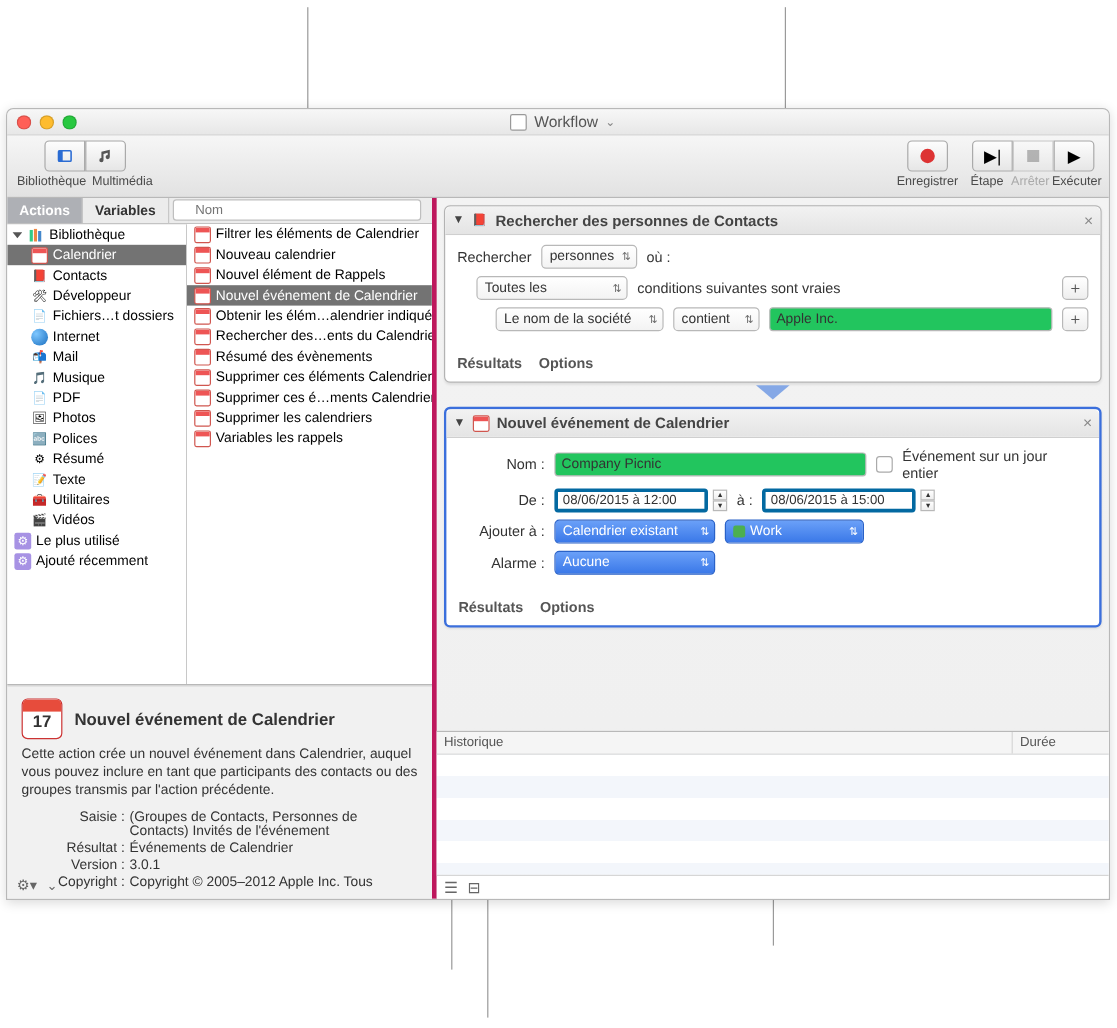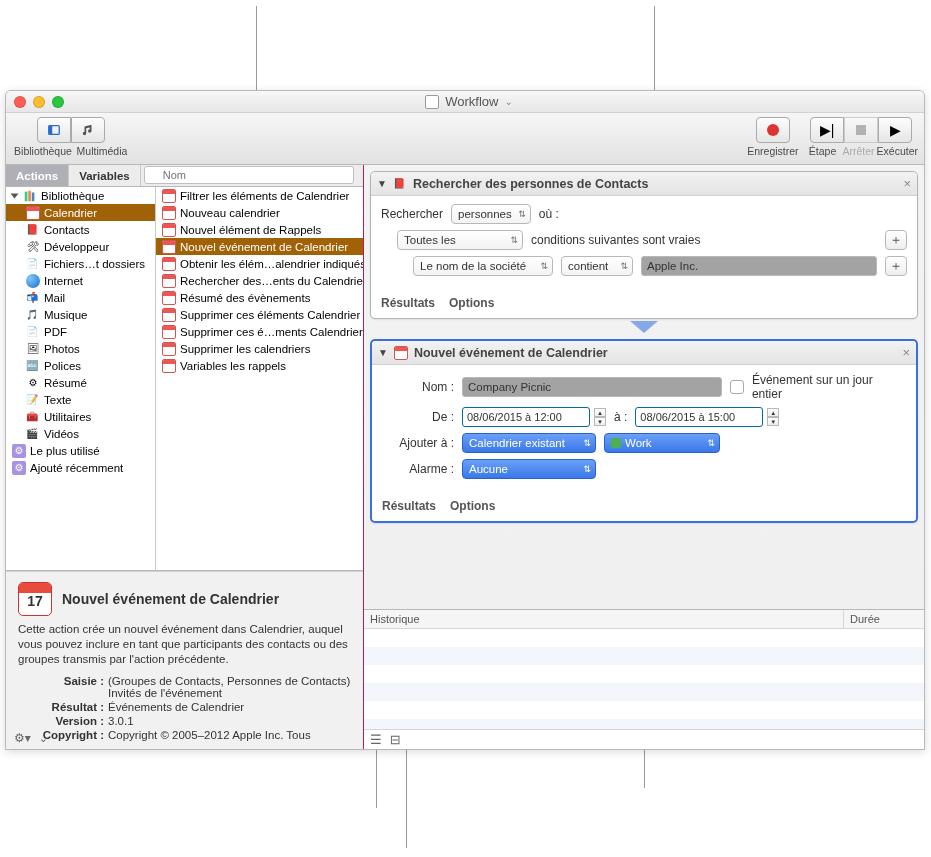--- a/index.html
+++ b/index.html
@@ -18,69 +18,69 @@
 .tool-row { display:flex; }
 .tbtn { height:26px; min-width:34px; background: linear-gradient(#fdfdfd,#e6e6e6); border:1px solid #aaa; display:flex; align-items:center; justify-content:center; font-size:14px;}
 .tbtn:first-child{border-radius:4px 0 0 4px}
 .tbtn:last-child{border-radius:0 4px 4px 0}
 .tbtn.single{border-radius:4px}
 .tlabel { font-size:10.5px; color:#4a4a4a; margin-top:2px; }
 .tlabel2 { font-size:10.5px; color:#4a4a4a; margin-top:2px; min-width:36px; text-align:center; }
 .toolspacer{flex:1}
 
 .body-row{flex:1;display:flex;min-height:0;}
-.left-col{width:358px;display:flex;flex-direction:column;border-right:1px solid #be185d;}
+.left-col{width:358px;display:flex;flex-direction:column;border-right:4px solid #be185d;}
 .tabs-row{height:22px;display:flex;align-items:stretch;border-bottom:1px solid #b8b8b8;background:#ececec;}
 .tab{font-size:11.5px;padding:3px 10px;border-right:1px solid #c8c8c8;font-weight:600;color:#333;display:flex;align-items:center}
 .tab.active{background:#aeb0b5;color:#fff}
 .search-wrap{flex:1;display:flex;align-items:flex-start;justify-content:center;}
 .search{width:calc(100% - 6px);height:18px;border:1px solid #bfbfbf;border-radius:3px;font-size:11px;padding:0 4px 0 18px;background:#fff;position:relative;color:#999}
 .search-ico{position:absolute;left:6px;top:50%;transform:translateY(-50%);font-size:11px;color:#888}
 .search-wrap-inner{position:relative;width:100%;padding:0 3px}
 
 .lib-row{flex:1;display:flex;min-height:0;border-bottom:1px solid #b8b8b8;}
 .lib-cats{width:150px;border-right:1px solid #c8c8c8;background:#fff;overflow:auto;font-size:11.5px;}
 .lib-acts{flex:1;background:#fff;overflow:auto;font-size:11.5px;}
 .li{display:flex;align-items:center;gap:4px;padding:1px 4px 1px 6px;white-space:nowrap;user-select:none;height:17px}
 .li svg, .li .ic{flex:none}
-.li.sel{background:#a16207;color:#fff}
+.li.sel{background:#737373;color:#fff}
 .li.root{font-weight:500}
 .indent{padding-left:20px}
 .disc{width:0;height:0;border-top:4px solid transparent;border-bottom:4px solid transparent;border-left:5px solid #555;margin-right:2px;transform:rotate(90deg)}
 .ic{width:14px;height:14px;display:inline-flex;align-items:center;justify-content:center;font-size:10px}
 
 .desc-pane{flex: 0 0 178px;background:#f1f1f1;border-top:1px solid #d0d0d0;padding:10px 12px;font-size:11.5px;color:#333;overflow:hidden}
 .desc-head{display:flex;gap:10px;align-items:center;margin-bottom:6px}
 .cal-big{width:34px;height:34px;border:1px solid #c33;border-radius:5px;background:#fff;position:relative;overflow:hidden}
 .cal-big::before{content:"";position:absolute;top:0;left:0;right:0;height:10px;background:#e74c3c}
 .cal-big::after{content:"17";position:absolute;top:10px;left:0;right:0;text-align:center;font-size:14px;color:#333;font-weight:600}
 .desc-title{font-size:14px;font-weight:700}
 .kv{display:flex;gap:4px;margin-top:2px}
-.kv .k{width:86px;text-align:right;font-weight:700}
+.kv .k{width:86px;text-align:right;font-weight:400}
 .kv .v{flex:1}
 
 .right-col{flex:1;display:flex;flex-direction:column;background:linear-gradient(#f3f3f3,#efefef);min-width:0}
 .wf-canvas{flex:1;overflow:auto;padding:6px 6px 0}
 .action-box{background:#fff;border:1px solid #b3b3b3;border-radius:5px;margin-bottom:10px;box-shadow:0 1px 2px rgba(0,0,0,.08)}
 .action-box.sel{border:2px solid #3b6fdc}
 .ab-head{display:flex;align-items:center;gap:6px;padding:4px 6px;background:linear-gradient(#f2f2f2,#e4e4e4);border-bottom:1px solid #cfcfcf;border-radius:5px 5px 0 0;font-size:12.5px;font-weight:700;color:#444}
 .ab-head .x{margin-left:auto;color:#888;font-weight:400;font-size:13px}
 .ab-body{padding:8px 10px;font-size:12px;color:#333}
 .ab-foot{display:flex;gap:14px;padding:6px 10px 8px;font-size:12px;font-weight:600;color:#555}
 .row{display:flex;align-items:center;gap:8px;margin-bottom:6px}
 .label{min-width:72px;text-align:right;font-size:12px}
 .select{height:20px;border:1px solid #b8b8b8;border-radius:4px;background:linear-gradient(#fff,#f3f3f3);font-size:11.5px;padding:0 18px 0 6px;position:relative;display:inline-flex;align-items:center}
 .select.blue{background:linear-gradient(#6aa0f8,#3a78e8);color:#fff;border-color:#2a62c8}
 .select .caret{position:absolute;right:4px;font-size:9px;opacity:.7}
 .select.blue .caret{color:#fff;opacity:1}
-.txt{height:20px;border:1px solid #b8b8b8;border-radius:3px;background:#a3a3a3;padding:0 5px;font-size:11.5px;display:inline-flex;align-items:center;min-width:120px}
+.txt{height:20px;border:1px solid #b8b8b8;border-radius:3px;background:#22c55e;padding:0 5px;font-size:11.5px;display:inline-flex;align-items:center;min-width:120px}
 .plus-btn{width:22px;height:20px;border:1px solid #b8b8b8;border-radius:4px;background:linear-gradient(#fff,#eee);display:inline-flex;align-items:center;justify-content:center;font-size:13px;color:#555;margin-left:auto}
 .stepper{display:inline-flex;flex-direction:column;margin-left:-4px}
 .step{width:12px;height:9px;border:1px solid #b8b8b8;background:linear-gradient(#fff,#eee);font-size:7px;line-height:7px;text-align:center}
-.date-field{height:20px;border:1px solid #0369a1;border-radius:3px;background:#fff;padding:4px 4px;font-size:11px;display:inline-flex;align-items:center;width:128px}
+.date-field{height:20px;border:3px solid #0369a1;border-radius:3px;background:#fff;padding:4px 4px;font-size:11px;display:inline-flex;align-items:center;width:128px}
 .chk{width:14px;height:14px;border:1px solid #aaa;border-radius:3px;background:#fff}
 .link-arrow{height:14px;position:relative;margin:-8px 0 4px;display:flex;justify-content:center}
 .link-arrow .tri{width:0;height:0;border-left:14px solid transparent;border-right:14px solid transparent;border-top:12px solid #85a8e6}
 
 .log-pane{height:140px;border-top:1px solid #b8b8b8;background:#fff;display:flex;flex-direction:column}
 .log-head{display:flex;font-size:11px;color:#555;border-bottom:1px solid #d6d6d6;background:#f5f5f5}
 .log-head .h1{flex:1;padding:3px 6px;border-right:1px solid #d6d6d6}
 .log-head .h2{width:80px;padding:3px 6px}
 .log-rows{flex:1;background:repeating-linear-gradient(#fff 0, #fff 18px, #f3f6fb 18px, #f3f6fb 36px)}
 .log-foot{height:20px;border-top:1px solid #d6d6d6;display:flex;align-items:center;padding:0 6px;gap:8px;font-size:13px;color:#666}

